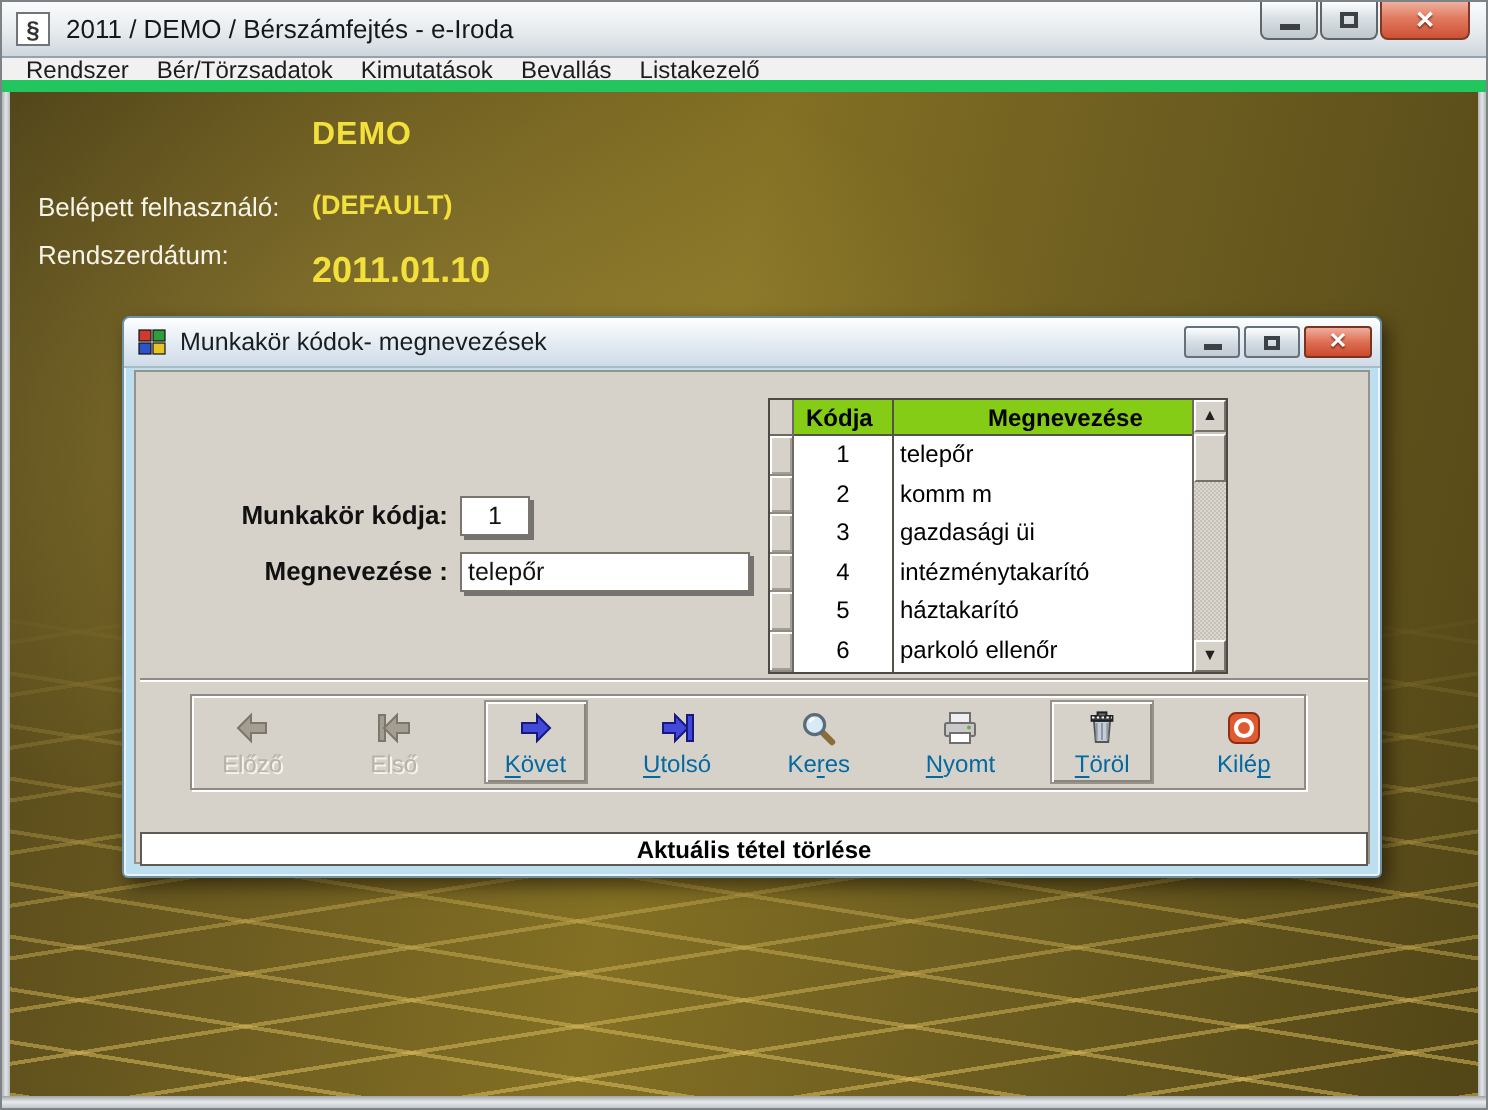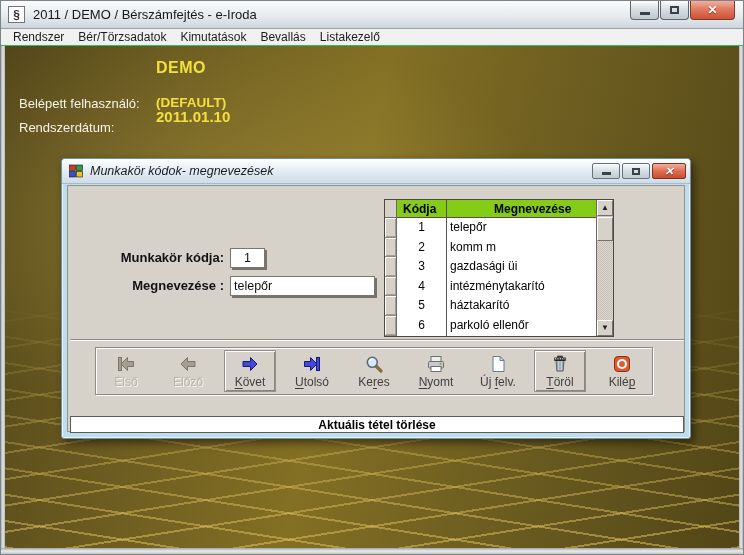--- a/index.html
+++ b/index.html
@@ -33,21 +33,21 @@
     display:flex; align-items:center; justify-content:center;
   }
   .wbtn.close{ width:45px; background:linear-gradient(#f0b0a0,#e07a5f 45%,#cf5136); border-color:#7c3a28;}
   .glyph-min{ width:10px; height:3px; background:#3c4145; margin-top:6px;}
   .glyph-max{ width:9px; height:8px; border:2px solid #3c4145; background:transparent;}
   .glyph-x{ color:#fff; font-size:12px; font-weight:bold; text-shadow:0 1px 1px rgba(60,10,0,.6); line-height:1;}
 
   
   .menubar{
     position:absolute; left:0; top:28px; width:744px; height:17px;
-    background:#f1f1f1; border-bottom:1px solid #22c55e;
+    background:#f1f1f1; border-bottom:6px solid #22c55e;
     display:flex; align-items:center; padding-left:5px;
   }
   .menu-item{ font-size:12px; color:#1c1c1c; padding:0 7px; white-space:nowrap; }
 
   
   .frame-left,.frame-right,.frame-bottom{ position:absolute; background:linear-gradient(90deg,#aeb2b5,#e3e6e8 50%,#b4b8bb); }
   .frame-left{ left:0; top:45px; bottom:0; width:4px;}
   .frame-right{ right:0; top:45px; bottom:0; width:4px;}
   .frame-bottom{ left:0; right:0; bottom:0; height:6px; background:linear-gradient(#9fa3a6,#e8ebed 50%,#c2c6c9);}
 
@@ -66,33 +66,33 @@
     mask-image:linear-gradient(to bottom, transparent 0, rgba(0,0,0,.45) 40%, #000 95%);
   }
 
   .info-label{ position:absolute; color:#f6f3e8; }
   .info-value{ position:absolute; color:#f2e13c; font-weight:bold; }
   .lbl-company{ left:14px; top:15px;  font-size:15px; }
   .val-company{ left:151px; top:13px; font-size:16px; letter-spacing:.5px;}
   .lbl-user{    left:14px; top:50px;  font-size:13px; }
   .val-user{    left:151px; top:49px; font-size:13.5px;}
   .lbl-date{    left:14px; top:74px;  font-size:13px; }
-  .val-date{    left:151px; top:62px; font-size:15px;}
+  .val-date{    left:151px; top:79px; font-size:18px;}
 
   
   .dialog{
     position:absolute; left:60px; top:157px; width:630px; height:281px;
     background:#bcdeef; border:1px solid #6e92a5; border-radius:4px 4px 3px 3px;
     box-shadow:3px 4px 9px rgba(15,10,0,.55), inset 0 0 0 1px rgba(255,255,255,.65);
     z-index:5;
   }
   .dlg-titlebar{
     height:25px; display:flex; align-items:center; padding:0 4px 0 6px;
     background:linear-gradient(#feffff,#e2eaf2 55%,#cfdce8);
-    border-radius:3px 3px 0 0; border-bottom:1px solid #a5bcc9;font-style:italic;
+    border-radius:3px 3px 0 0; border-bottom:1px solid #a5bcc9;
   }
   .dlg-title{ margin-left:6px; font-size:12.5px; color:#1a1d20; white-space:nowrap; flex:1;}
   .dlg-btns{ display:flex; gap:2px; }
   .dbtn{
     width:28px; height:16px; border:1px solid #66707a; border-radius:2px;
     background:linear-gradient(#fbfdfe,#d6dee5 50%,#c0cad2);
     display:flex; align-items:center; justify-content:center;
   }
   .dbtn.close{ width:34px; background:linear-gradient(#efae9e,#dd6f52 50%,#cc4a2e); border-color:#79341f;}
   .dglyph-min{ width:9px; height:3px; background:#3c4145; margin-top:5px;}
@@ -144,21 +144,21 @@
     border:1px solid #8f8a82; box-shadow:inset 1px 1px 0 #fff, 1px 1px 0 #fff;
     display:flex; align-items:center; justify-content:space-between; padding:0 4px;
   }
   .tb-btn{
     width:52px; height:42px; display:flex; flex-direction:column; align-items:center; justify-content:center;
     gap:2px; border:1px solid transparent;
   }
   .tb-btn.framed{ border:1px solid #979289; box-shadow:inset 1px 1px 0 #ffffff, inset -1px -1px 0 #8b867d; }
   .tb-icon{ width:20px; height:20px; display:block;}
   .tb-icon svg{ width:20px; height:20px; display:block;}
-  .tb-label{ font-size:12px; color:#404040; white-space:nowrap; line-height:1;}
+  .tb-label{ font-size:12px; color:#0369a1; white-space:nowrap; line-height:1;}
   .tb-label u{ text-underline-offset:1.5px;}
   .tb-btn.disabled .tb-label{ color:#b9b4aa; text-shadow:1px 1px 0 #f6f4f0; }
 
   
   .statusbar{
     position:absolute; left:2px; top:230px; width:614px; height:17px;
     background:#fff; border:1px solid #5f5b54;
     display:flex; align-items:center; justify-content:center;
     font-size:12px; font-weight:bold; color:#000;
   }
@@ -287,33 +287,33 @@
             </div>
         </div>
       </div>
 
       <div class="groove"></div>
 
       <div class="toolbar">
           <div class="tb-btn disabled">
             <span class="tb-icon">
               <svg viewBox="0 0 20 20">
+                <path d="M17 7.5h-7.5v-4L3 10l6.5 6.5v-4H17z" fill="#a39d92" stroke="#7c766b"></path>
+              </svg>
+            </span>
+            <span class="tb-label">Előző</span>
+          </div>
+          <div class="tb-btn disabled">
+            <span class="tb-icon">
+              <svg viewBox="0 0 20 20">
                 <rect x="2.5" y="3.5" width="3" height="13" fill="#a39d92" stroke="#7c766b"></rect>
                 <path d="M17.5 7.5h-6v-4l-6.5 6.5 6.5 6.5v-4h6z" fill="#a39d92" stroke="#7c766b"></path>
               </svg>
             </span>
             <span class="tb-label">Első</span>
-          </div>
-          <div class="tb-btn disabled">
-            <span class="tb-icon">
-              <svg viewBox="0 0 20 20">
-                <path d="M17 7.5h-7.5v-4L3 10l6.5 6.5v-4H17z" fill="#a39d92" stroke="#7c766b"></path>
-              </svg>
-            </span>
-            <span class="tb-label">Előző</span>
           </div>
           <div class="tb-btn framed">
             <span class="tb-icon">
               <svg viewBox="0 0 20 20">
                 <path d="M3 7.5h7.5v-4L17 10l-6.5 6.5v-4H3z" fill="#4348d8" stroke="#15197e"></path>
               </svg>
             </span>
             <span class="tb-label"><u>K</u>övet</span>
           </div>
           <div class="tb-btn">
@@ -338,29 +338,20 @@
           <div class="tb-btn">
             <span class="tb-icon">
               <svg viewBox="0 0 20 20">
                 <rect x="5" y="2.5" width="10" height="5" fill="#efefef" stroke="#6f6f6f"></rect>
                 <rect x="2.5" y="7.5" width="15" height="6.5" rx="1" fill="#c9c9c9" stroke="#6f6f6f"></rect>
                 <circle cx="14.5" cy="9.7" r="1" fill="#7da34f"></circle>
                 <rect x="5" y="12.5" width="10" height="5" fill="#fff" stroke="#6f6f6f"></rect>
               </svg>
             </span>
             <span class="tb-label"><u>N</u>yomt</span>
-          </div>
-          <div class="tb-btn">
-            <span class="tb-icon">
-              <svg viewBox="0 0 20 20">
-                <path d="M5 2.5h7l4 4v11H5z" fill="#fdfeff" stroke="#6b7c94"></path>
-                <path d="M12 2.5v4h4z" fill="#dce6f5" stroke="#6b7c94"></path>
-              </svg>
-            </span>
-            <span class="tb-label">Új <u>f</u>elv.</span>
           </div>
           <div class="tb-btn framed">
             <span class="tb-icon">
               <svg viewBox="0 0 20 20">
                 <path d="M6 6.5h8l-.9 10.5H6.9z" fill="#c4ccd6" stroke="#555"></path>
                 <path d="M7.3 7.5v8.5M10 7.5v8.5M12.7 7.5v8.5" stroke="#8d97a3" stroke-width="1"></path>
                 <rect x="4.8" y="4" width="10.4" height="2.4" fill="#3c3c3c" stroke="#222"></rect>
                 <rect x="7.8" y="2.2" width="4.4" height="2" fill="#6a6a6a" stroke="#222"></rect>
                 <path d="M5 4.8h10" stroke="#fff" stroke-width="1" stroke-dasharray="1.2 1.2"></path>
               </svg>

